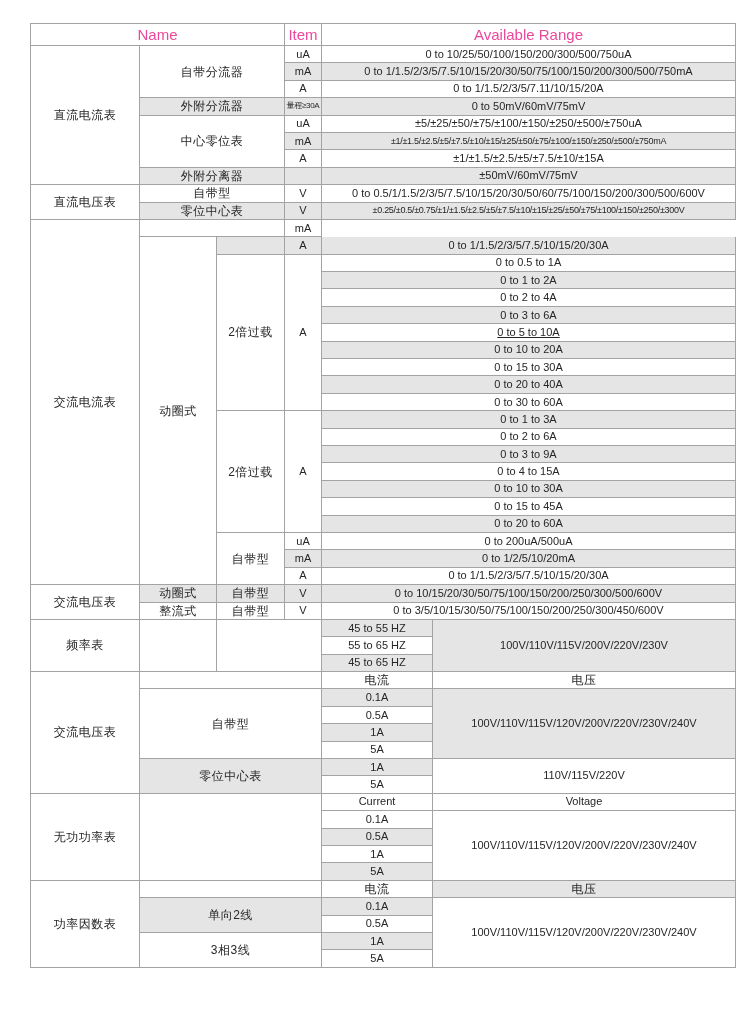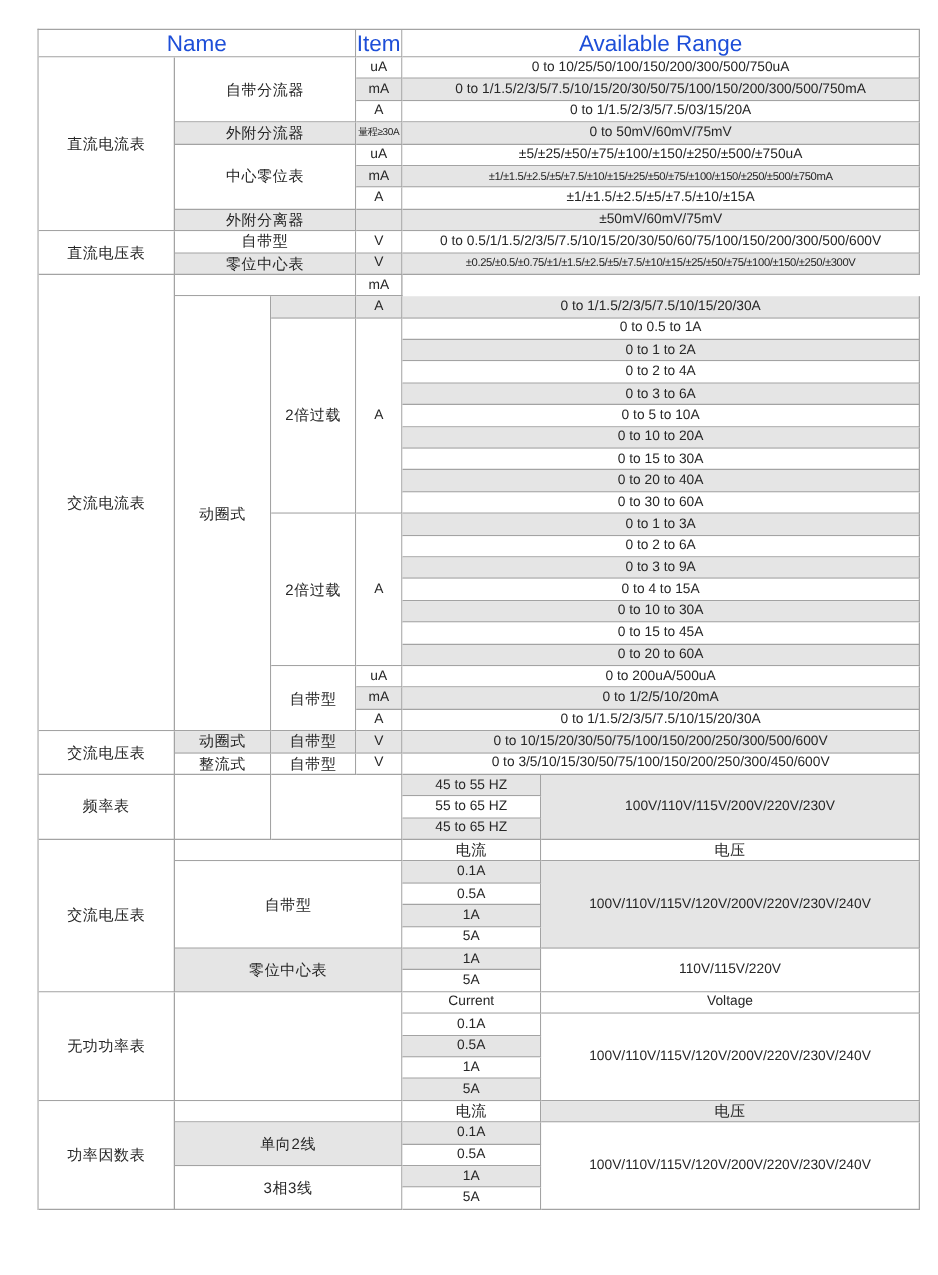--- a/index.html
+++ b/index.html
@@ -36,41 +36,41 @@
     font-size: 11px;
     display: flex;
     align-items: center;
     justify-content: center;
     text-align: center;
     white-space: nowrap;
     overflow: hidden;
     line-height: 1;
   }
   .cell.g { background: var(--stripe, #e5e5e5); }
-  .cell.hdr { font-size: 18px; color: #1d4ed8; }
+  .cell.hdr { font-size: 15px; color: #ec4899; }
   .cell.cn { font-size: 12px; letter-spacing: 0.5px; }
   .cell.sm { font-size: 9px; letter-spacing: -0.3px; }
   .cell.xs { font-size: 8px; letter-spacing: -0.3px; }
 </style>
 </head>
 <body style="background: rgb(255, 255, 255);">
 
 <div id="page">
   <div id="spec-table">
       <div class="cell hdr" style="grid-area: 1 / 1 / span 1 / span 3;">Name</div>
       <div class="cell hdr" style="grid-area: 1 / 4 / span 1 / span 1;">Item</div>
       <div class="cell hdr" style="grid-area: 1 / 5 / span 1 / span 2;">Available Range</div>
       <div class="cell cn" style="grid-area: 2 / 2 / span 3 / span 2;">自带分流器</div>
       <div class="cell cn" style="grid-area: 2 / 1 / span 8 / span 1;">直流电流表</div>
       <div class="cell" style="grid-area: 2 / 4 / span 1 / span 1;">uA</div>
       <div class="cell" style="grid-area: 2 / 5 / span 1 / span 2;">0 to 10/25/50/100/150/200/300/500/750uA</div>
       <div class="cell g" style="grid-area: 3 / 4 / span 1 / span 1;">mA</div>
       <div class="cell g" style="grid-area: 3 / 5 / span 1 / span 2;">0 to 1/1.5/2/3/5/7.5/10/15/20/30/50/75/100/150/200/300/500/750mA</div>
       <div class="cell" style="grid-area: 4 / 4 / span 1 / span 1;">A</div>
-      <div class="cell" style="grid-area: 4 / 5 / span 1 / span 2;">0 to 1/1.5/2/3/5/7.5/03/15/20A</div>
+      <div class="cell" style="grid-area: 4 / 5 / span 1 / span 2;">0 to 1/1.5/2/3/5/7.11/10/15/20A</div>
       <div class="cell g cn" style="grid-area: 5 / 2 / span 1 / span 2;">外附分流器</div>
       <div class="cell g xs" style="grid-area: 5 / 4 / span 1 / span 1;">量程≥30A</div>
       <div class="cell g" style="grid-area: 5 / 5 / span 1 / span 2;">0 to 50mV/60mV/75mV</div>
       <div class="cell cn" style="grid-area: 6 / 2 / span 3 / span 2;">中心零位表</div>
       <div class="cell" style="grid-area: 6 / 4 / span 1 / span 1;">uA</div>
       <div class="cell" style="grid-area: 6 / 5 / span 1 / span 2;">±5/±25/±50/±75/±100/±150/±250/±500/±750uA</div>
       <div class="cell g" style="grid-area: 7 / 4 / span 1 / span 1;">mA</div>
       <div class="cell g sm" style="grid-area: 7 / 5 / span 1 / span 2;">±1/±1.5/±2.5/±5/±7.5/±10/±15/±25/±50/±75/±100/±150/±250/±500/±750mA</div>
       <div class="cell" style="grid-area: 8 / 4 / span 1 / span 1;">A</div>
       <div class="cell" style="grid-area: 8 / 5 / span 1 / span 2;">±1/±1.5/±2.5/±5/±7.5/±10/±15A</div>
@@ -90,21 +90,21 @@
       <div class="cell cn" style="grid-area: 13 / 2 / span 20 / span 1;">动圈式</div>
       <div class="cell g" style="grid-area: 13 / 3 / span 1 / span 1;"></div>
       <div class="cell g" style="grid-area: 13 / 4 / span 1 / span 1;">A</div>
       <div class="cell g" style="grid-area: 13 / 5 / span 1 / span 2;">0 to 1/1.5/2/3/5/7.5/10/15/20/30A</div>
       <div class="cell cn" style="grid-area: 14 / 3 / span 9 / span 1;">2倍过载</div>
       <div class="cell" style="grid-area: 14 / 4 / span 9 / span 1;">A</div>
       <div class="cell" style="grid-area: 14 / 5 / span 1 / span 2;">0 to 0.5 to 1A</div>
       <div class="cell g" style="grid-area: 15 / 5 / span 1 / span 2;">0 to 1 to 2A</div>
       <div class="cell" style="grid-area: 16 / 5 / span 1 / span 2;">0 to 2 to 4A</div>
       <div class="cell g" style="grid-area: 17 / 5 / span 1 / span 2;">0 to 3 to 6A</div>
-      <div class="cell" style="grid-area: 18 / 5 / span 1 / span 2;">0 to 5 to 10A</div>
+      <div class="cell" style="grid-area: 18 / 5 / span 1 / span 2; text-decoration: underline;">0 to 5 to 10A</div>
       <div class="cell g" style="grid-area: 19 / 5 / span 1 / span 2;">0 to 10 to 20A</div>
       <div class="cell" style="grid-area: 20 / 5 / span 1 / span 2;">0 to 15 to 30A</div>
       <div class="cell g" style="grid-area: 21 / 5 / span 1 / span 2;">0 to 20 to 40A</div>
       <div class="cell" style="grid-area: 22 / 5 / span 1 / span 2;">0 to 30 to 60A</div>
       <div class="cell cn" style="grid-area: 23 / 3 / span 7 / span 1;">2倍过载</div>
       <div class="cell" style="grid-area: 23 / 4 / span 7 / span 1;">A</div>
       <div class="cell g" style="grid-area: 23 / 5 / span 1 / span 2;">0 to 1 to 3A</div>
       <div class="cell" style="grid-area: 24 / 5 / span 1 / span 2;">0 to 2 to 6A</div>
       <div class="cell g" style="grid-area: 25 / 5 / span 1 / span 2;">0 to 3 to 9A</div>
       <div class="cell" style="grid-area: 26 / 5 / span 1 / span 2;">0 to 4 to 15A</div>

